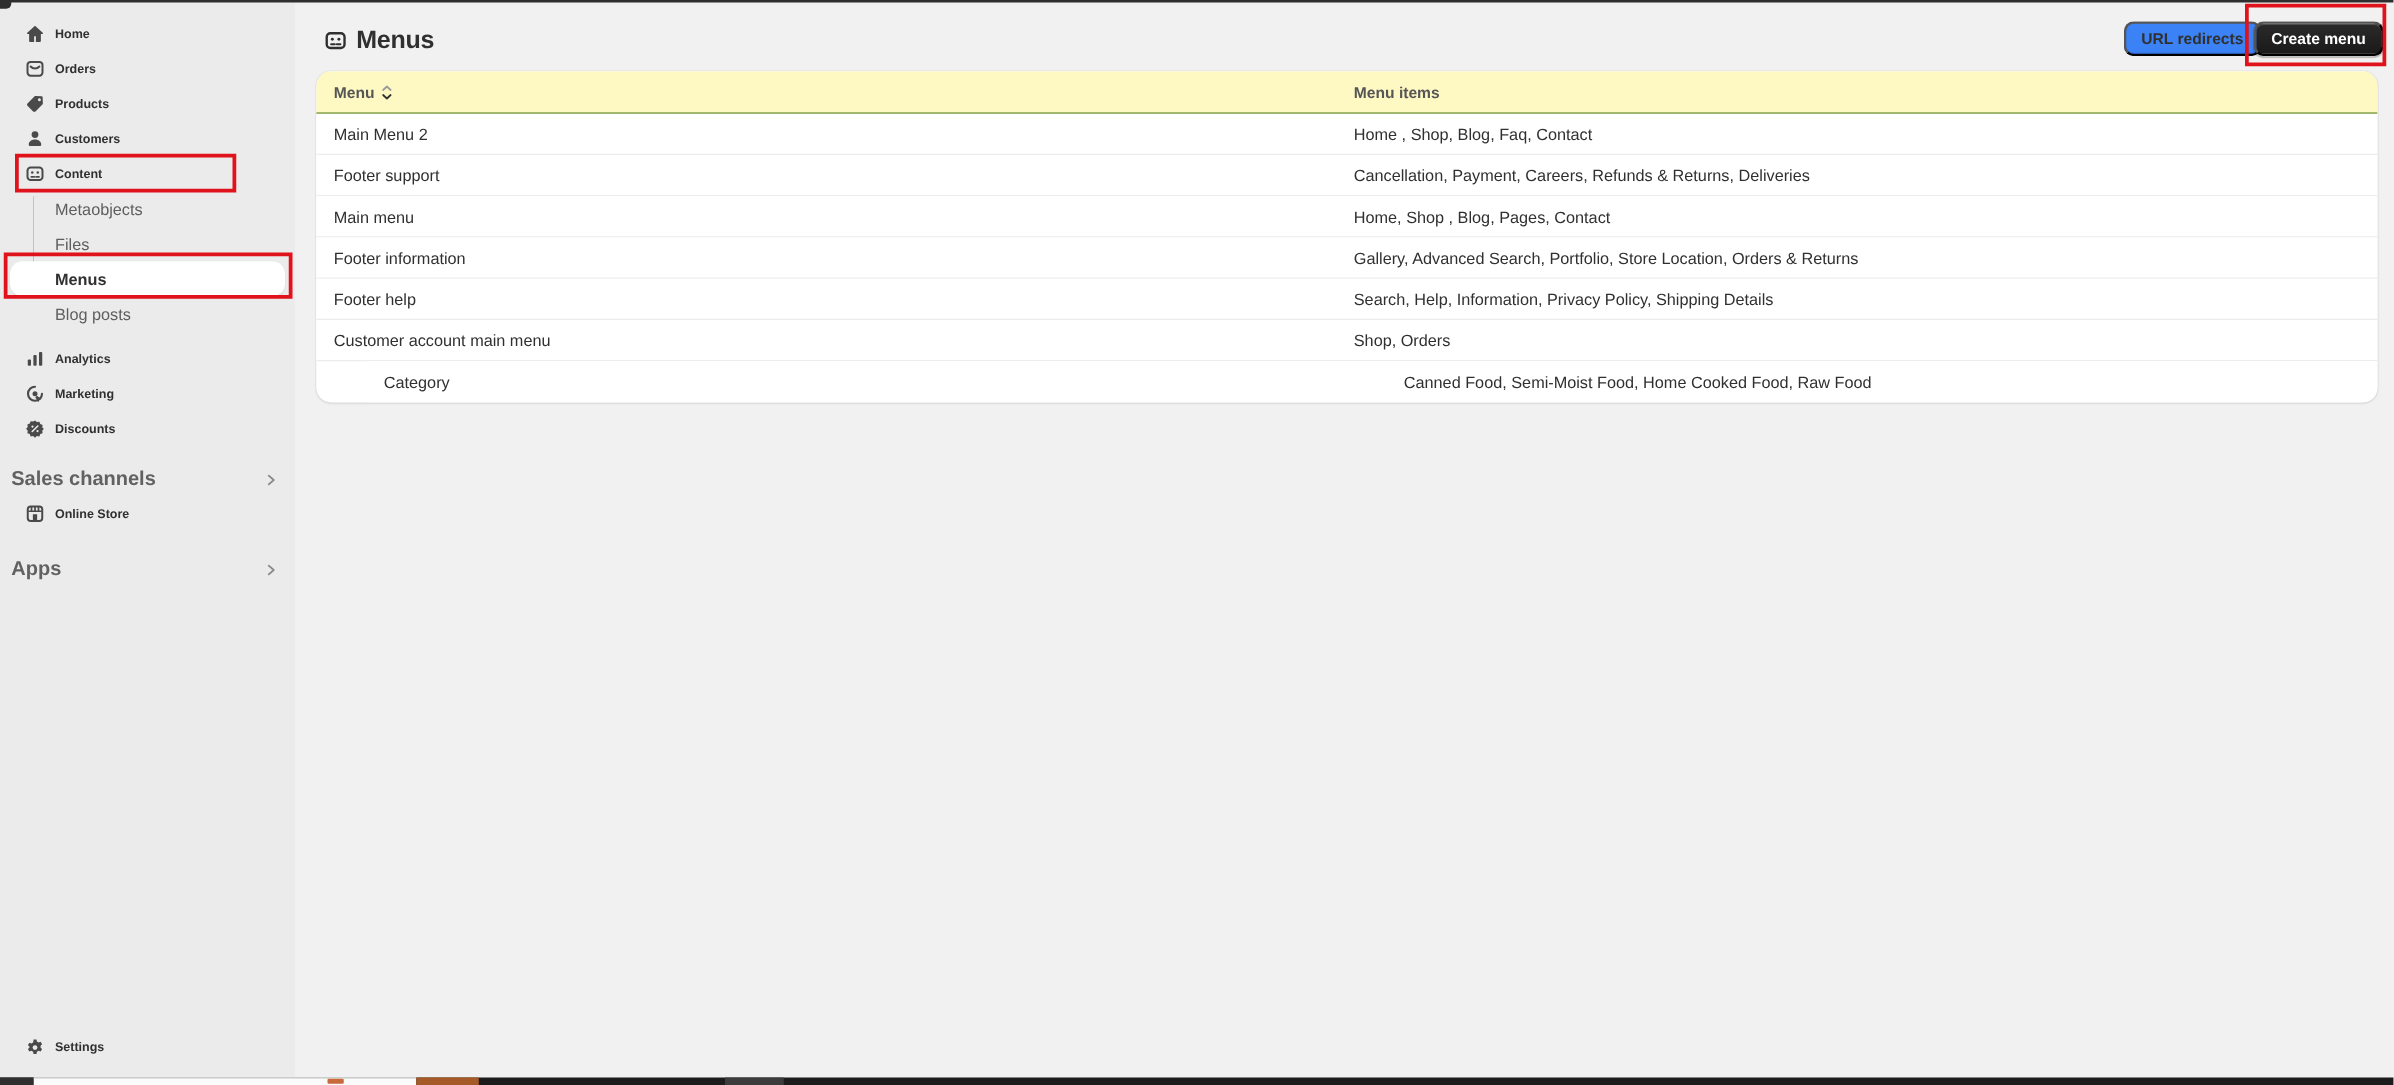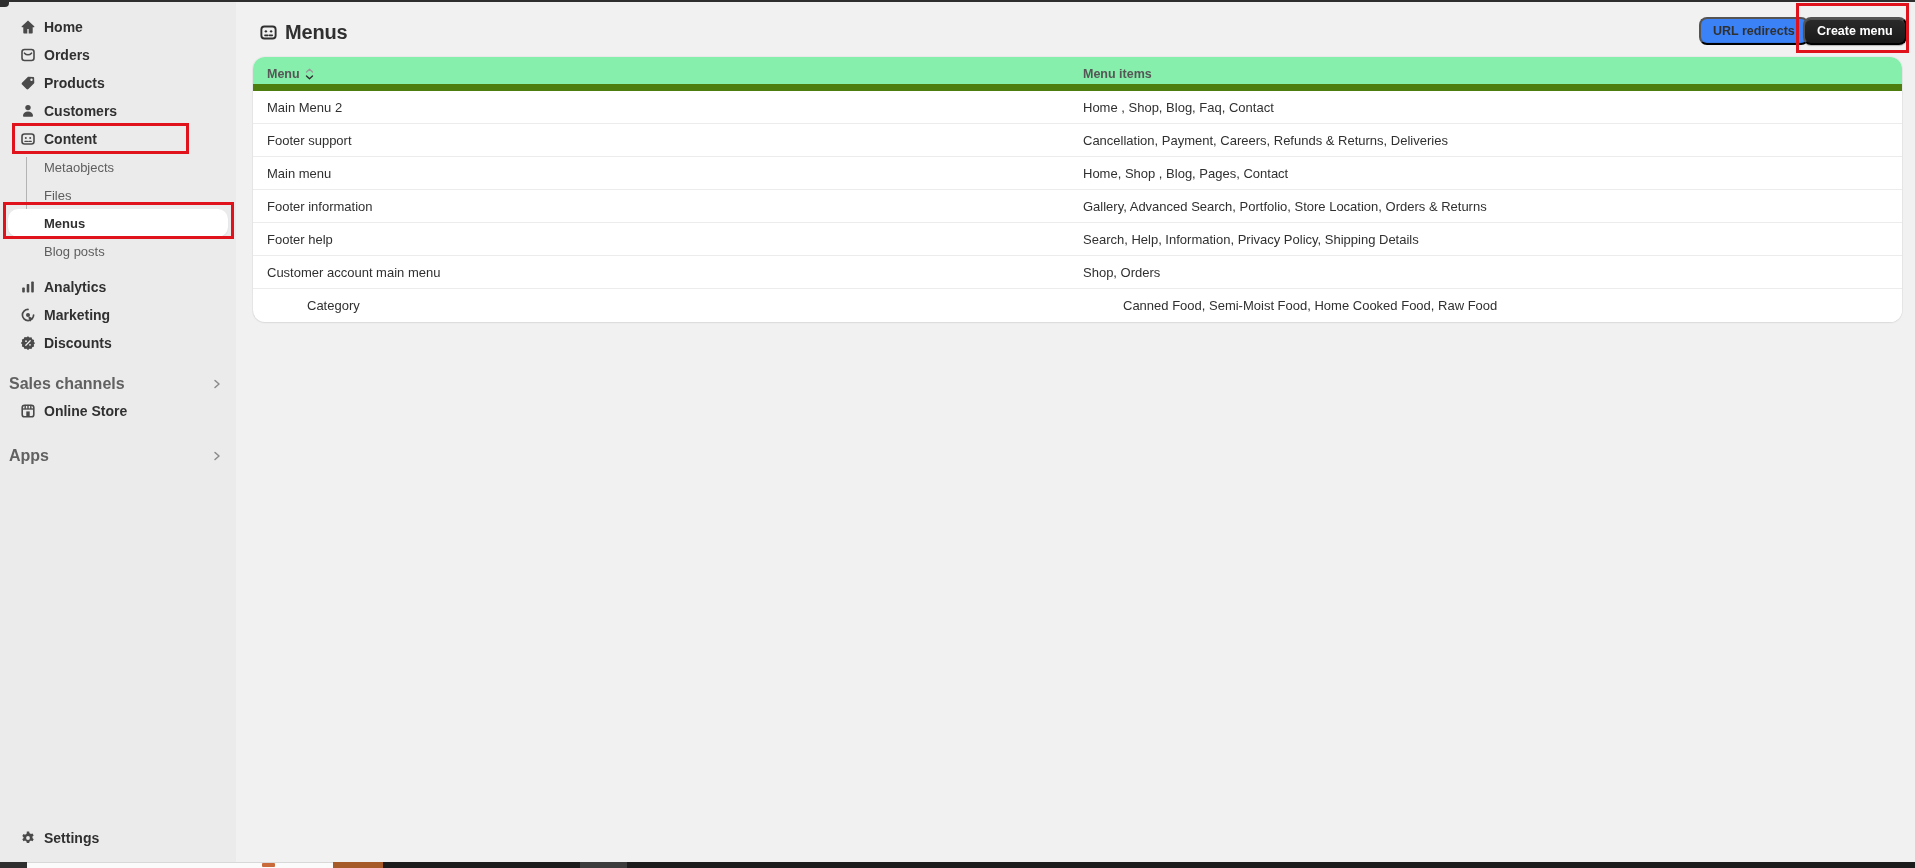--- a/index.html
+++ b/index.html
@@ -8,21 +8,21 @@
   .screen { position: relative; width: 1915px; height: 868px; overflow: hidden; background: #f1f1f1; }
 
   
   .topline { position: absolute; left: 0; top: 0; width: 1915px; height: 2px; background: #2e2e2e; z-index: 40; }
   .topcorner { position: absolute; left: 0; top: 0; width: 9px; height: 7px; background: #2e2e2e; z-index: 41; border-bottom-right-radius: 4px; }
 
   
   .sidebar { position: absolute; left: 0; top: 2px; width: 236px; height: 860px; background: #ebebeb; }
   .nav-item { position: absolute; left: 8px; width: 220px; height: 28px; display: flex; align-items: center; border-radius: 10px; cursor: pointer; }
   .nav-item .nav-icon { width: 16px; height: 16px; margin-left: 12px; display: flex; align-items: center; justify-content: center; color: #4a4a4a; flex: none; }
-  .nav-item .nav-label { margin-left: 8px; font-size: 14px; font-weight: 600; color: #303030; white-space: nowrap; }
+  .nav-item .nav-label { margin-left: 8px; font-size: 10px; font-weight: 600; color: #303030; white-space: nowrap; }
   .nav-sub { position: absolute; left: 8px; width: 220px; height: 28px; display: flex; align-items: center; border-radius: 10px; cursor: pointer; }
   .nav-sub .nav-label { margin-left: 36px; font-size: 13px; font-weight: 500; color: #5e5e5e; white-space: nowrap; text-align: center; }
   .nav-sub.selected { background: #ffffff; box-shadow: 0 1px 2px rgba(0,0,0,.06); }
   .nav-sub.selected .nav-label { color: #303030; font-weight: 650; }
   .section-row { position: absolute; left: 0; width: 236px; height: 28px; display: flex; align-items: center; cursor: pointer; }
   .section-row .section-label { margin-left: 9px; font-size: 16px; font-weight: 600; color: #616161; }
   .section-row .chev { position: absolute; right: 14px; color: #8a8a8a; display: flex; }
 
   
   .connector { position: absolute; left: 26px; top: 155px; width: 13px; height: 66px;
@@ -35,21 +35,21 @@
   .page-header { position: absolute; left: 0; top: 0; width: 100%; height: 56px; }
   .page-title-wrap { position: absolute; left: 23px; top: 19px; display: flex; align-items: center; gap: 7px; }
   .page-title-icon { width: 19px; height: 19px; color: #303030; display: flex; }
   .page-title { font-size: 20px; font-weight: 700; color: #303030; letter-spacing: -0.2px; }
   .btn { position: absolute; top: 15px; height: 28px; display: inline-flex; align-items: center; border-radius: 8px; font-size: 12.5px; font-weight: 600; padding: 0 12px; cursor: pointer; white-space: nowrap; }
   .btn-secondary { left: 1463px; background: #3b82f6; color: #303030; box-shadow: inset 0 -1px 0 rgba(0,0,0,.08); }
   .btn-primary { left: 1567px; background: linear-gradient(#2a2a2a, #1a1a1a); color: #ffffff; box-shadow: inset 0 1px 0 rgba(255,255,255,.18), 0 1px 1px rgba(0,0,0,.25); }
 
   
   .card { position: absolute; left: 17px; top: 55px; width: 1649px; border-radius: 12px; background: #ffffff; box-shadow: 0 1px 2px rgba(0,0,0,.07), 0 0 0 1px rgba(0,0,0,.03); overflow: hidden; }
-  .thead { position: relative; height: 34px; background: #86efac; border-bottom: 7px solid #4d7c0f; }
+  .thead { position: relative; height: 34px; background: #fef9c3; border-bottom: 1px solid #4d7c0f; }
   .th { position: absolute; top: 0; height: 34px; display: flex; align-items: center; font-size: 12.5px; font-weight: 550; color: #565656; gap: 5px; }
   .th.c1 { left: 14px; cursor: pointer; }
   .th.c2 { left: 830px; }
   .sort-icon { display: flex; color: #303030; }
   .trow { position: relative; height: 33px; border-bottom: 1px solid #ececec; cursor: pointer; background: #ffffff; }
   .trow:last-child { border-bottom: none; margin-left: 40px; }
   .td { position: absolute; top: 0; height: 33px; display: flex; align-items: center; font-size: 13px; color: #303030; white-space: nowrap; }
   .td.c1 { left: 14px; }
   .td.c2 { left: 830px; }
 

